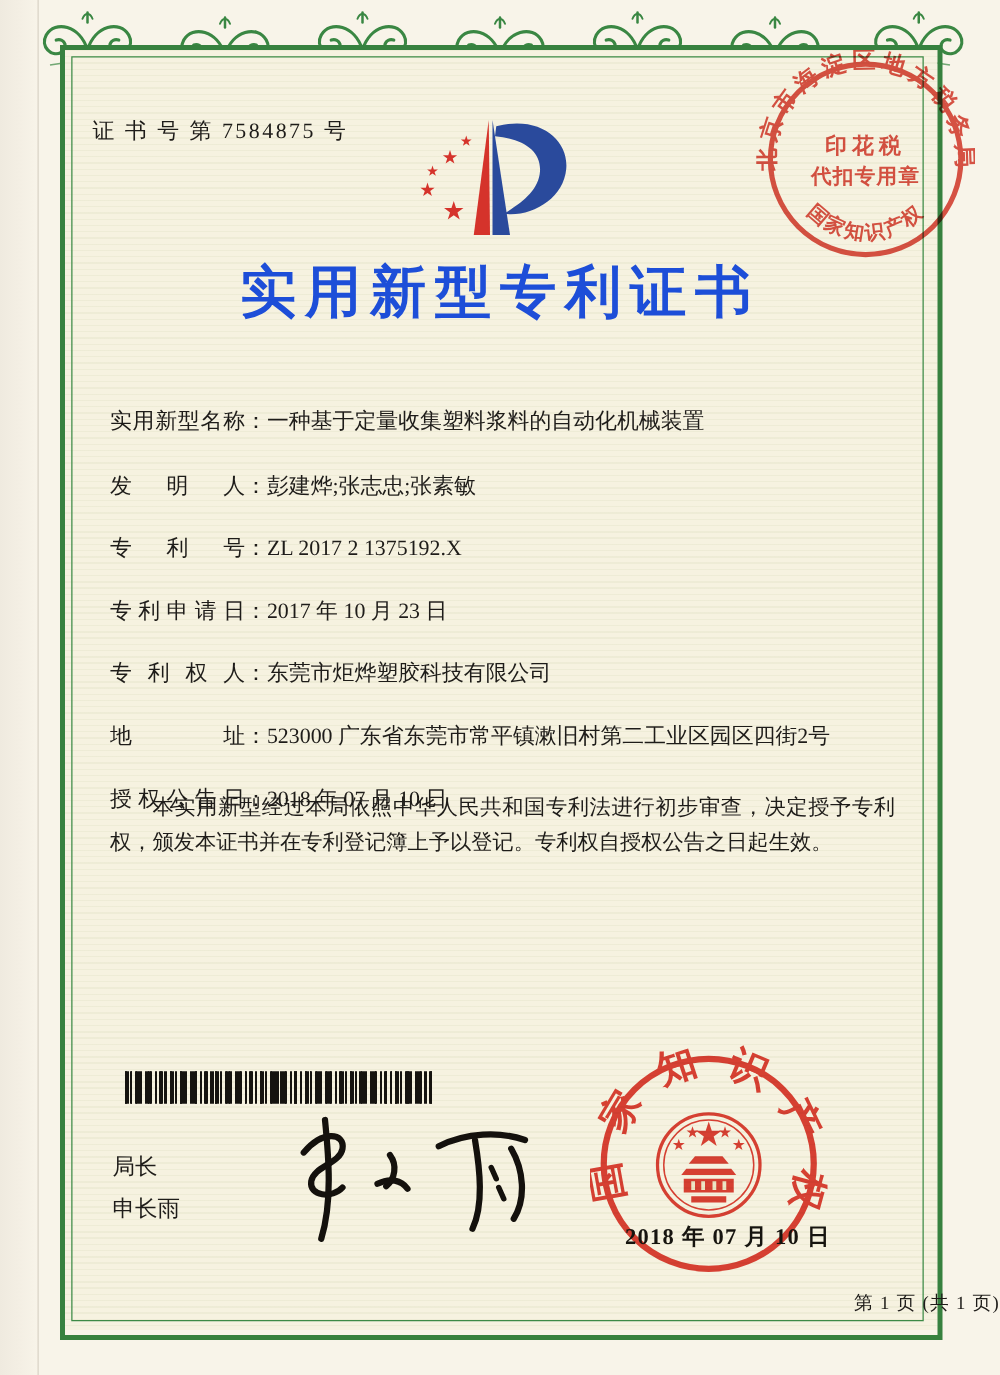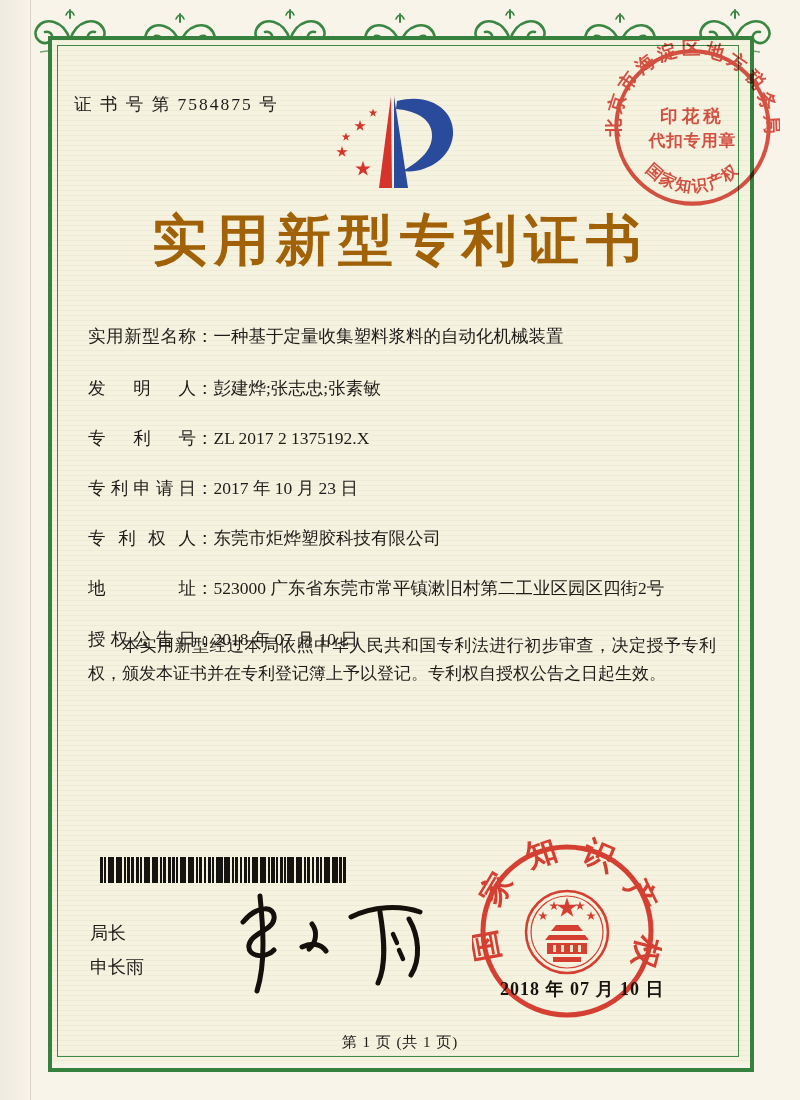--- a/index.html
+++ b/index.html
@@ -17,21 +17,21 @@
       repeating-linear-gradient(180deg, rgba(167,180,125,.10) 0 1px, rgba(0,0,0,0) 1px 5px),
       #f6f2e0;}
   .border-outer{position:absolute;left:48px;top:36px;width:698px;height:1028px;
     border:4px solid #37813f;}
   .border-inner{position:absolute;left:57px;top:45px;width:680px;height:1010px;
     border:1px solid #3d8a46;}
   .flourish{position:absolute;left:0;top:0;}
   .certno{position:absolute;left:74px;top:92px;font-size:17.5px;letter-spacing:2px;}
   .logo{position:absolute;left:328px;top:84px;}
   .title{position:absolute;left:0;right:0;top:204px;text-align:center;
-    font-size:55px;font-weight:700;letter-spacing:7px;color:#a16207;}
+    font-size:45px;font-weight:700;letter-spacing:7px;color:#1d4ed8;}
   .frow{position:absolute;left:88px;width:640px;font-size:17.5px;line-height:25px;}
   .flabel{display:inline-block;width:108px;text-align:justify;text-align-last:justify;vertical-align:top;}
   .fcolon{vertical-align:top;}
   .fvalue{display:inline-block;vertical-align:top;max-width:470px;}
   .fvalue.addr{width:462px;}
   .grantrow-right{position:absolute;left:455px;top:0;white-space:nowrap;}
   .paras{position:absolute;left:88px;top:632px;width:628px;font-size:17px;
     line-height:27.6px;text-align:justify;}
   .paras p{margin:0;text-indent:2em;}
   .barcode{position:absolute;left:100px;top:857px;width:246px;height:26px;
@@ -39,21 +39,21 @@
       repeating-linear-gradient(90deg,#15130f 0 2px,rgba(0,0,0,0) 2px 4px),
       repeating-linear-gradient(90deg,#15130f 0 3px,rgba(0,0,0,0) 3px 9px),
       repeating-linear-gradient(90deg,rgba(0,0,0,0) 0 5px,#15130f 5px 6px,rgba(0,0,0,0) 6px 13px);
   }
   .signer{position:absolute;left:90px;top:916px;font-size:18px;line-height:34px;}
   .sig-svg{position:absolute;left:213px;top:886px;}
   .seal{position:absolute;left:472px;top:836px;mix-blend-mode:multiply;}
   .seal-date{position:absolute;left:500px;top:977px;font-size:18px;font-weight:600;
     letter-spacing:1px;color:#16140f;}
   .tax-stamp{position:absolute;left:605px;top:40px;mix-blend-mode:multiply;}
-  .footer{position:absolute;left:0;right:0;top:1033px;text-align:center;font-size:15px;letter-spacing:1px;}
+  .footer{position:absolute;left:0;right:0;top:1033px;text-align:right;font-size:15px;letter-spacing:1px;}
   .stamp-red{fill:#d9473c;}
   .seal-red{fill:#dc3429;}
 </style>
 </head>
 <body>
 
 <div class="page-edge"></div>
 
 <svg class="flourish" width="800" height="70" viewBox="0 0 800 70">
   <defs>

